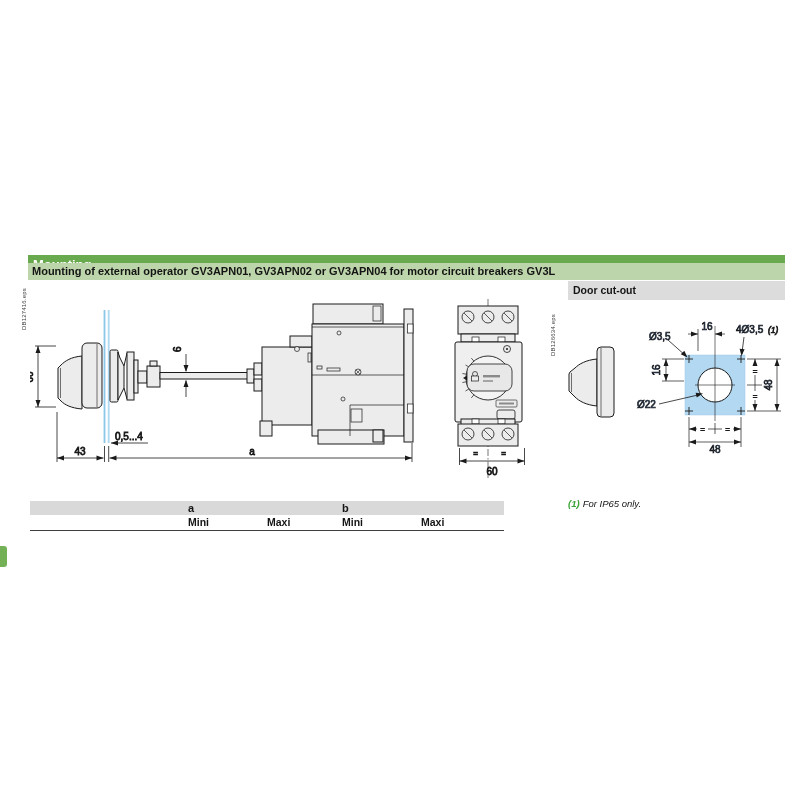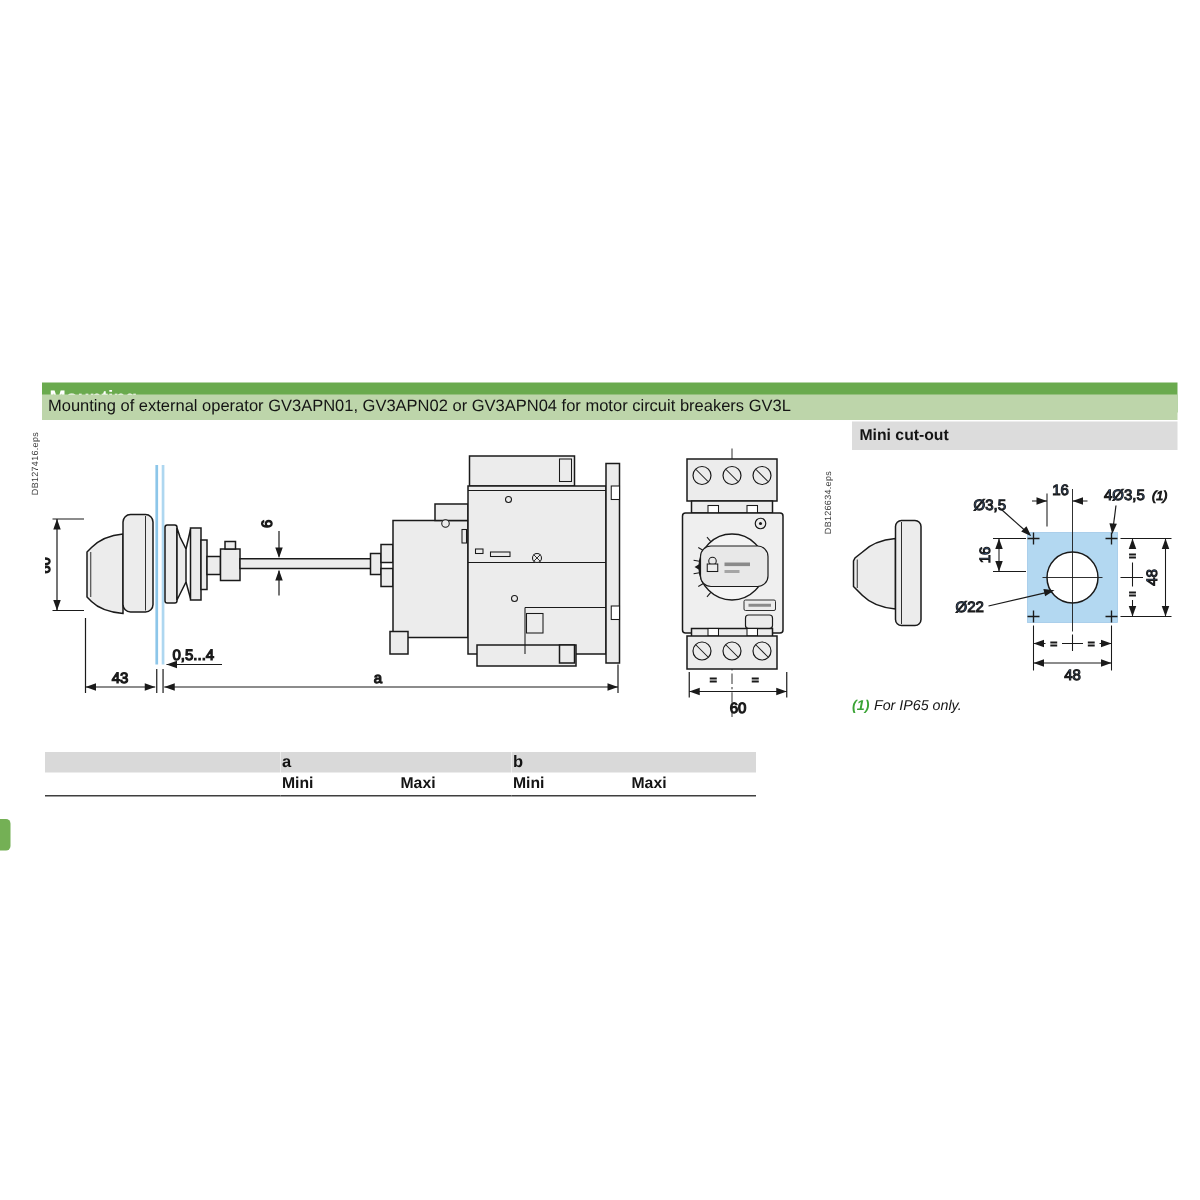--- a/index.html
+++ b/index.html
@@ -1,24 +1,24 @@
 <!DOCTYPE html>
 <html><head>
 <meta charset="utf-8">
 <style>
   * { margin:0; padding:0; box-sizing:border-box; }
   html,body { width:800px; height:800px; background:#fff; font-family:"Liberation Sans",sans-serif; position:relative; overflow:hidden; }
   .abs { position:absolute; }
   .bar-green { left:28px; top:255px; width:757px; height:20px; background:#6aaa4e; color:#fff; font-weight:bold; font-size:13px; line-height:20px; padding-left:5px; }
-  .bar-lightgreen { left:28px; top:263px; width:757px; height:17px; background:#bdd5aa; color:#141414; font-weight:normal; font-size:11px; line-height:17px; padding-left:4px; }
+  .bar-lightgreen { left:28px; top:263px; width:757px; height:17px; background:#bdd5aa; color:#141414; font-weight:bold; font-size:11px; line-height:17px; padding-left:4px; }
   .bar-gray { left:568px; top:281px; width:217px; height:19px; background:#dcdcdc; color:#141414; font-weight:bold; font-size:10.5px; line-height:19px; padding-left:5px; }
   .vlabel { writing-mode:vertical-rl; transform:rotate(180deg); font-size:6px; color:#3a3a3a; letter-spacing:.2px; white-space:nowrap; }
   .vl-left { left:21px; top:288px; height:52px; }
   .vl-right { left:550px; top:314px; height:58px; }
-  .note { left:568px; top:465px; font-size:9.5px; font-style:italic; color:#141414; }
+  .note { left:568px; top:498px; font-size:9.5px; font-style:italic; color:#141414; }
   .note .ref { color:#3aa335; font-weight:bold; margin-right:3px; }
   .green-tab { left:0; top:546px; width:7px; height:21px; background:#74b055; border-radius:0 3px 3px 0; }
   table.dims { position:absolute; left:30px; top:501px; width:474px; border-collapse:collapse; table-layout:fixed; font-size:10.5px; color:#141414; }
   table.dims th, table.dims td { text-align:left; padding:1px 2px 1px 1px; vertical-align:middle; white-space:nowrap; overflow:hidden; }
   tr.ghead { background:#d9d9d9; height:13px; }
   tr.ghead th { font-size:11px; }
   tr.shead { height:15px; }
   tr.shead th { border-bottom:1.5px solid #3f3f3f; }
   tr.drow { height:15.5px; }
   tr.drow td, tr.drow th { border-bottom:1.5px solid #3f3f3f; }
@@ -28,21 +28,21 @@
   .dimb { font-size:10px; fill:#3c6eb4; }
   .eq { font-size:8px; fill:#3c6eb4; }
   .eqk { font-size:8px; fill:#1a1a1a; }
   .refb { font-size:8.5px; font-style:italic; fill:#1a1a1a; }
 </style>
 </head>
 <body>
 
 <div class="abs bar-green">Mounting</div>
 <div class="abs bar-lightgreen">Mounting of external operator GV3APN01, GV3APN02 or GV3APN04 for motor circuit breakers GV3L</div>
-<div class="abs bar-gray">Mini cut-out</div>
+<div class="abs bar-gray">Door cut-out</div>
 
 <div class="abs vl-left"><span class="vlabel">DB127416.eps</span></div>
 <div class="abs vl-right"><span class="vlabel">DB126634.eps</span></div>
 
 <div class="abs green-tab"></div>
 
 <svg class="abs" style="left:30px;top:295px" width="420" height="180" viewBox="30 295 420 180">
   <defs>
     <path id="a1" d="M0,0 L7,-2.5 L7,2.5 Z" fill="#1a1a1a" stroke="none"></path>
   </defs>

